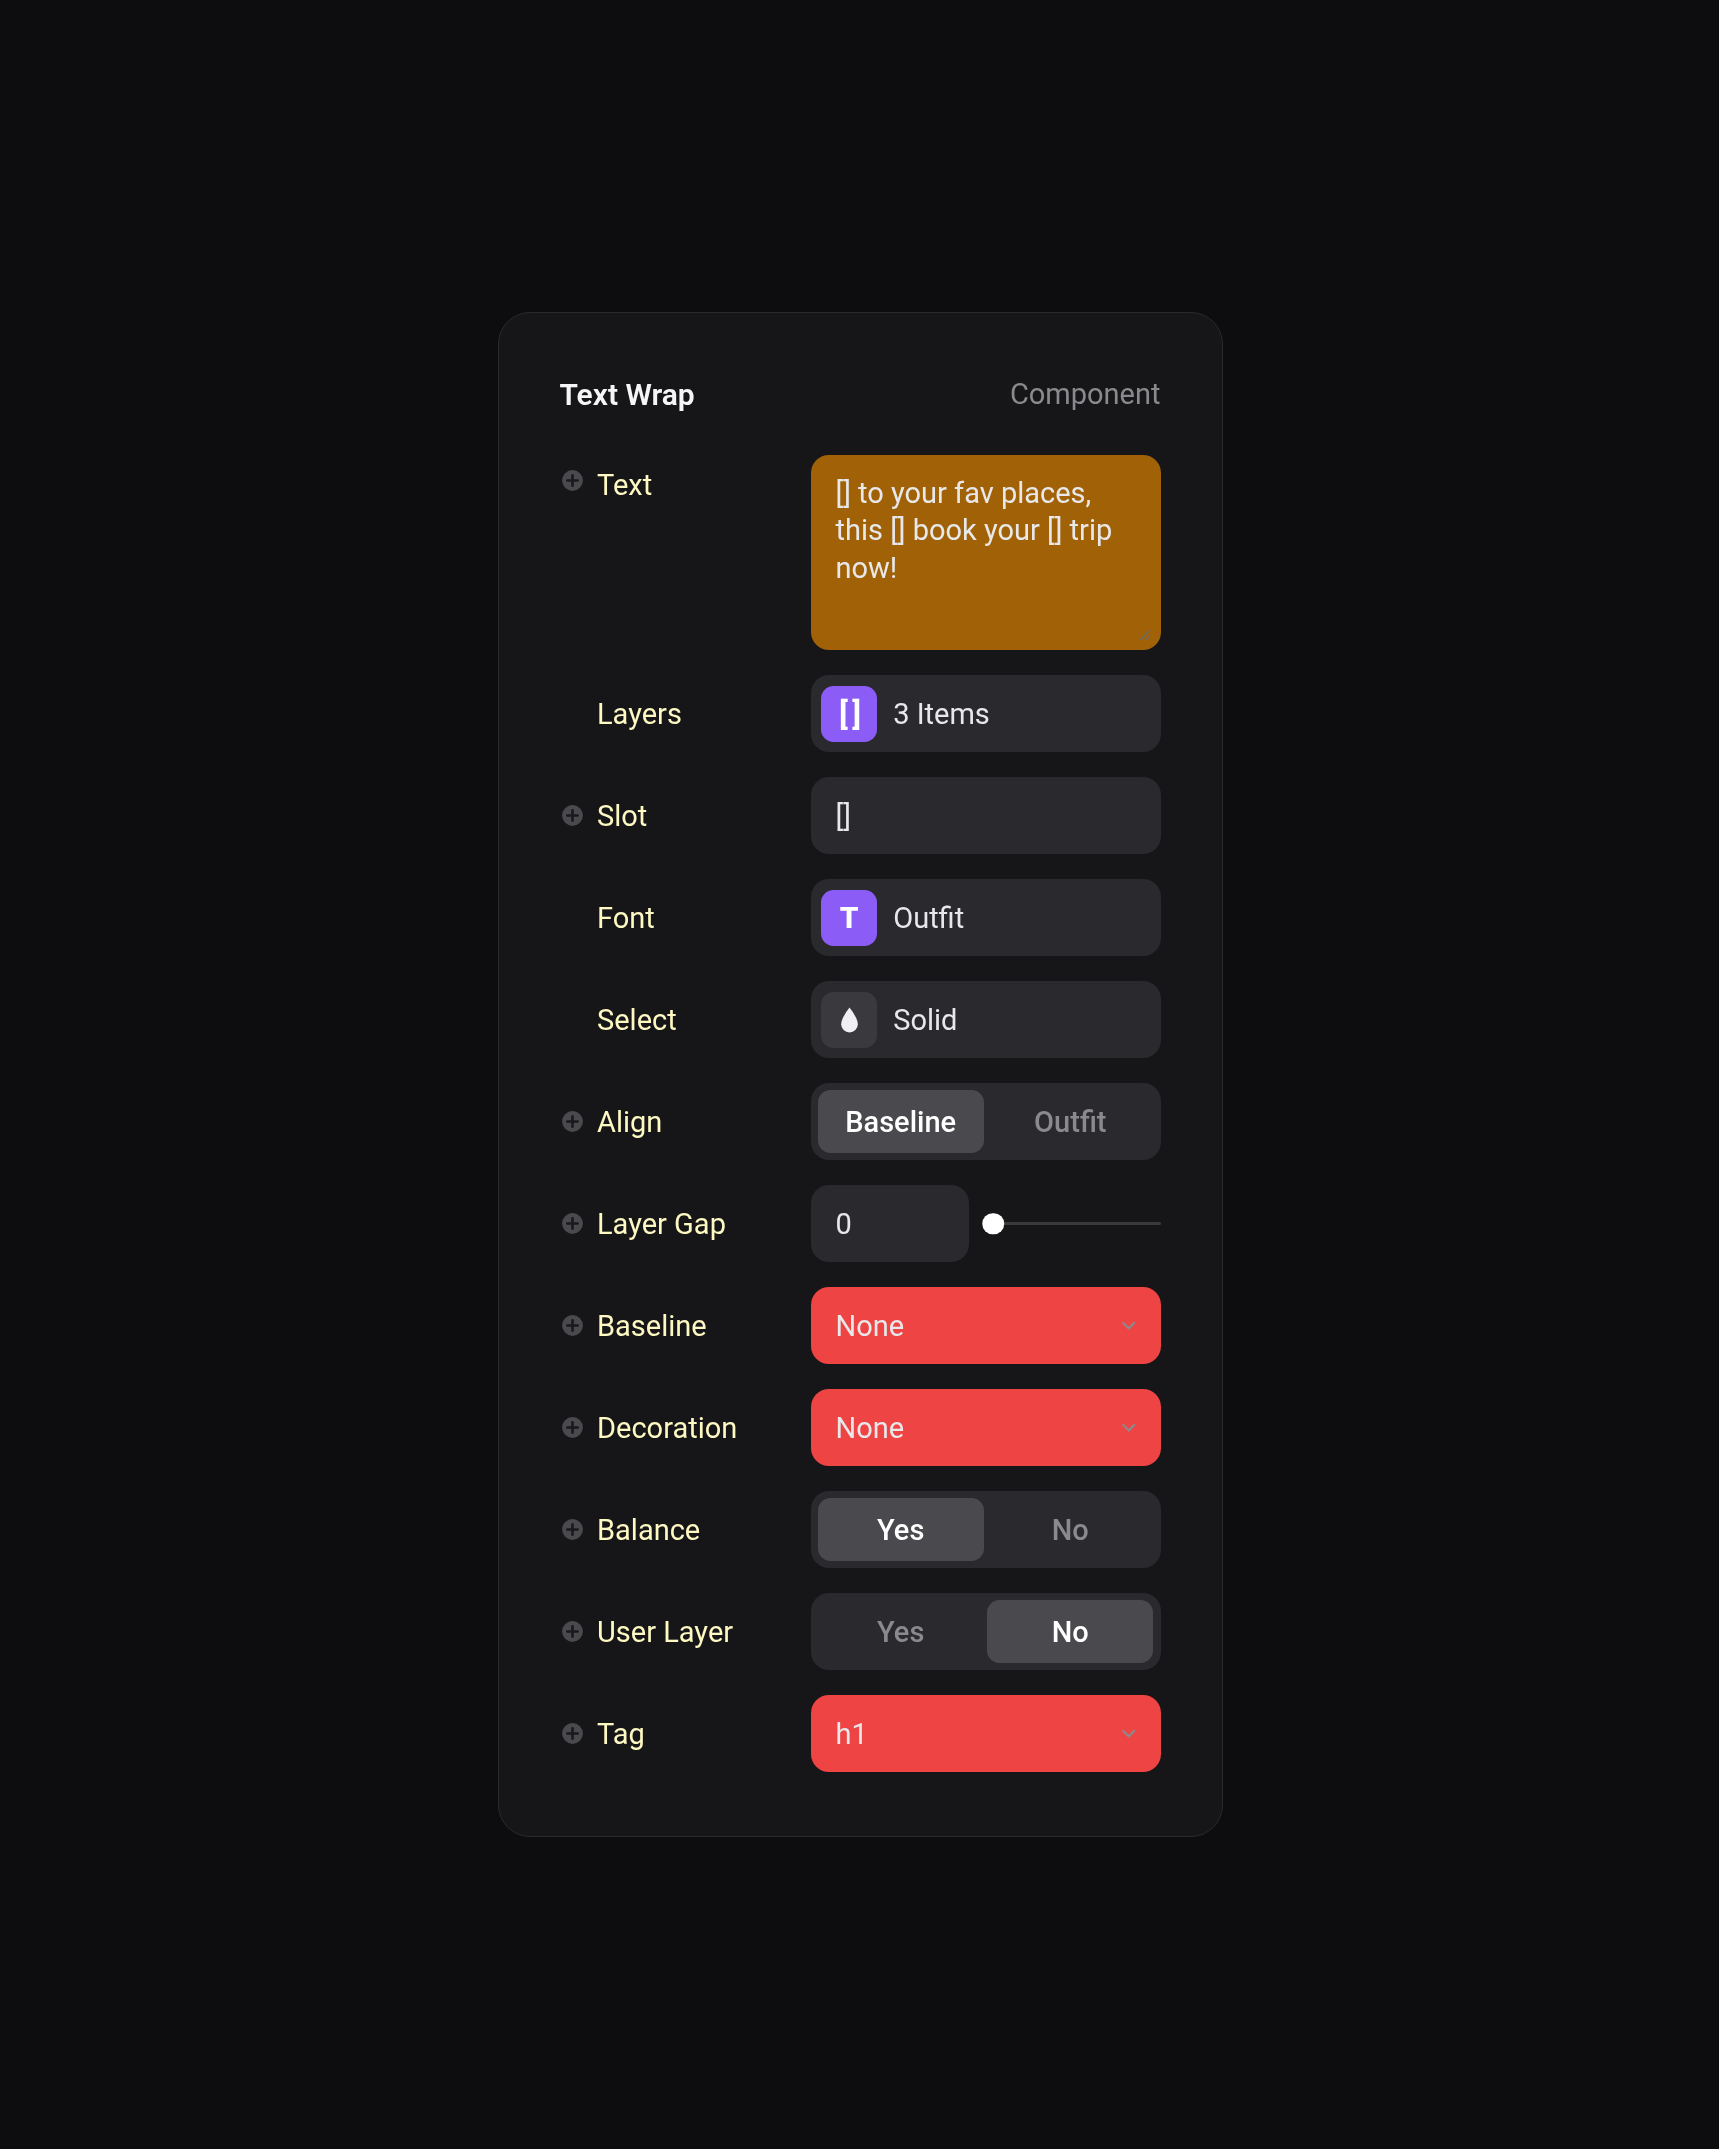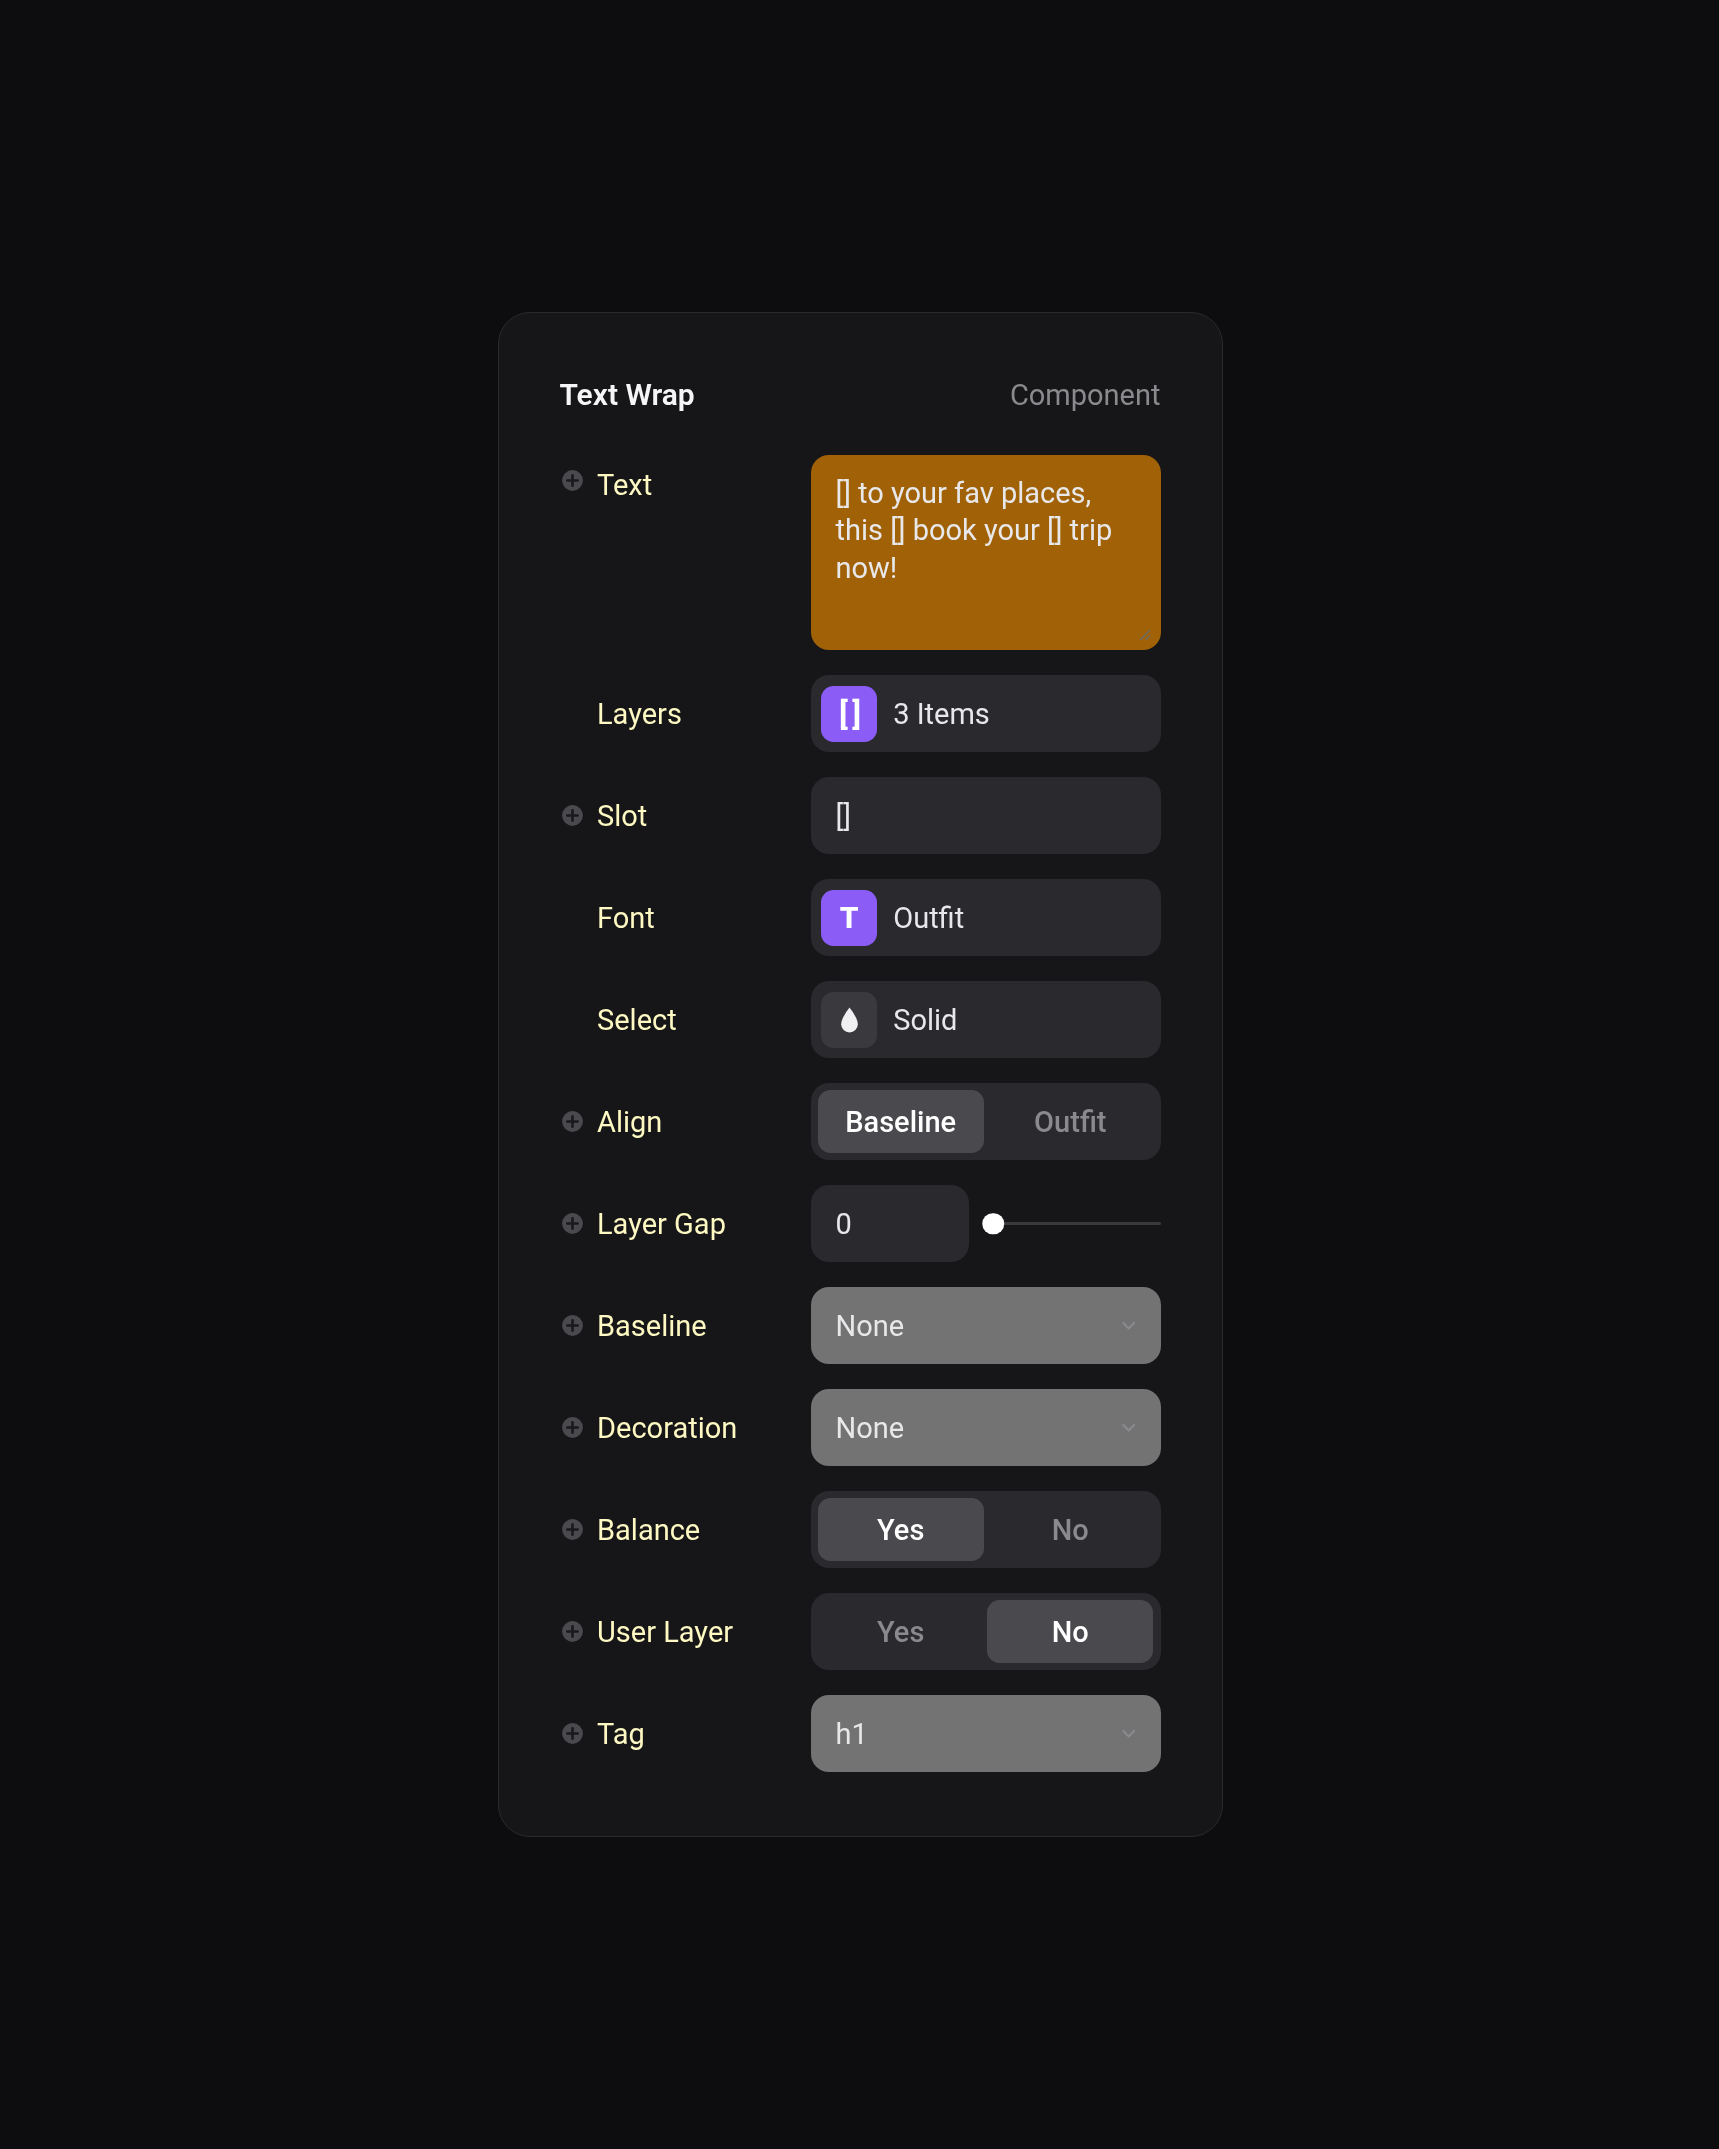--- a/index.html
+++ b/index.html
@@ -23,21 +23,20 @@
   background: #161618;
   border: 0.9px solid #2a2a2e;
   border-radius: 32px;
   width: 725px;
   padding: 64px 61px;
 }
 
 .panel-header {
   display: flex;
   justify-content: space-between;
-  align-items: center;
   margin-bottom: 43px;
 }
 
 .panel-title {
   color: #f5f5f7;
   font-size: 30px;
   font-weight: 600;
 }
 
 .panel-type {
@@ -251,21 +250,21 @@
   left: 0;
   top: 50%;
   transform: translate(-50%, -50%);
   width: 21.5px;
   height: 21.5px;
   background: #fff;
   border-radius: 50%;
 }
 
 .select {
-  background: #737373;
+  background: #ef4444;
   border-radius: 18px;
   height: 77px;
   width: 100%;
   display: flex;
   align-items: center;
   justify-content: space-between;
   padding: 0 21.5px 0 25px;
   cursor: pointer;
 }
 

